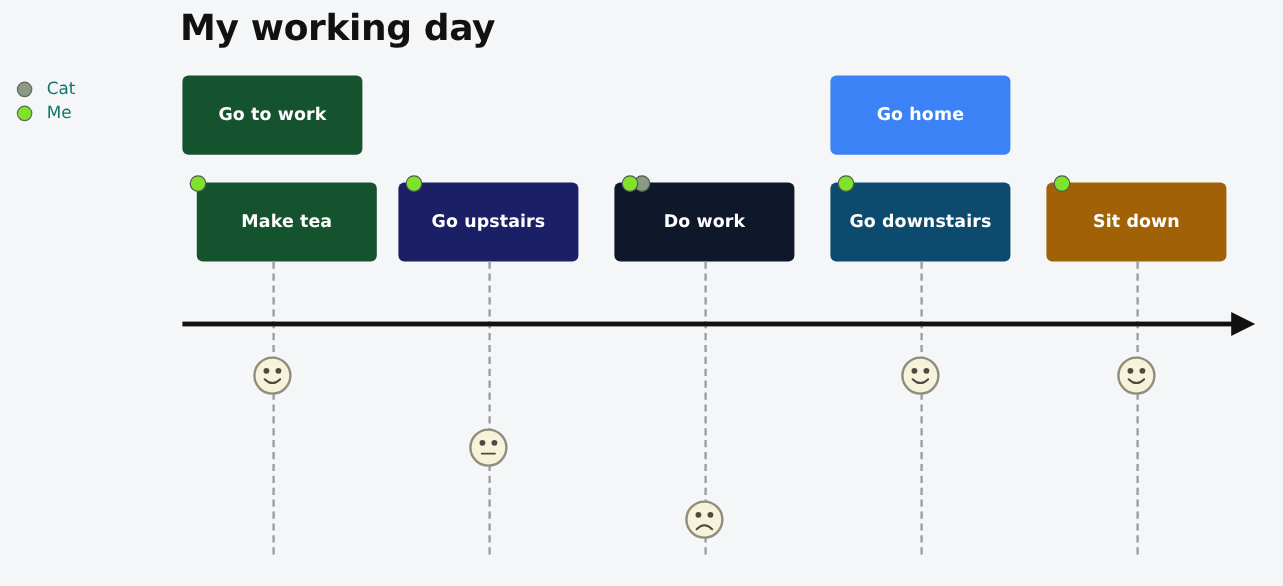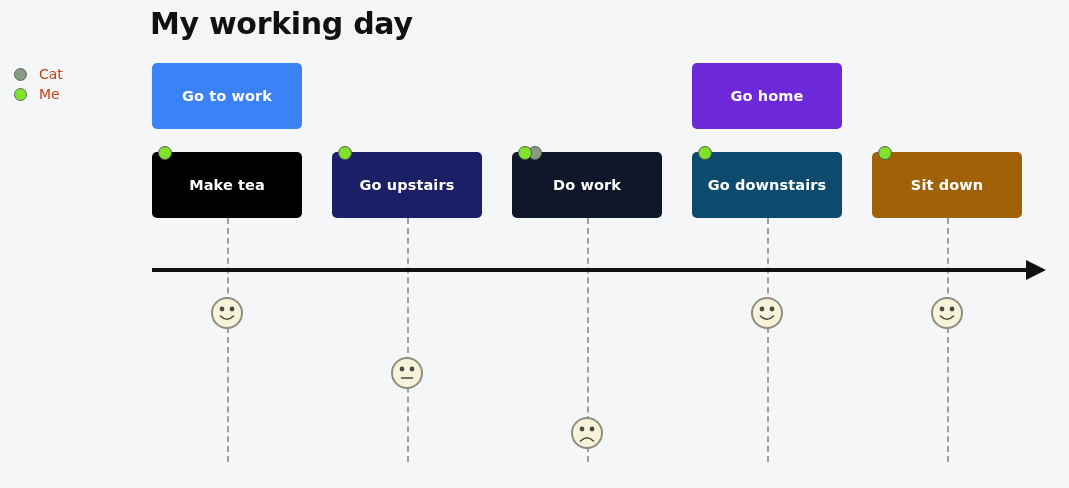--- a/index.html
+++ b/index.html
@@ -47,21 +47,21 @@
     width: 13px;
     height: 13px;
     border-radius: 50%;
     border: 1px solid #5f6b5c;
     box-sizing: border-box;
     flex: 0 0 auto;
   }
   .legend-label {
     margin-left: 12px;
     font-size: 14px;
-    color: #c2410c;
+    color: #0f766e;
     white-space: nowrap;
   }
 
   
   .event-box {
     position: absolute;
     width: 150px;
     height: 66px;
     border-radius: 5px;
     display: flex;
@@ -141,27 +141,27 @@
         <span class="legend-swatch" style="background: rgb(138, 154, 133);"></span>
         <span class="legend-label">Cat</span>
       </div>
       <div class="legend-row">
         <span class="legend-swatch" style="background: rgb(126, 227, 42);"></span>
         <span class="legend-label">Me</span>
       </div>
     </div>
 
   <div id="boxes-layer">
-      <div class="event-box" style="left: 152px; top: 63px; background: #3b82f6;">
+      <div class="event-box" style="left: 152px; top: 63px; background: #14532d;">
         <span class="event-label">Go to work</span>
       </div>
-      <div class="event-box" style="left: 692px; top: 63px; background: #6d28d9;">
+      <div class="event-box" style="left: 692px; top: 63px; background: #3b82f6;">
         <span class="event-label">Go home</span>
       </div>
-      <div class="event-box" style="left: 152px; top: 152px; background: #000000;">
+      <div class="event-box" style="left: 164px; top: 152px; background: #14532d;">
         <span class="event-label">Make tea</span>
       </div>
       <div class="actor-dot" style="background: rgb(126, 227, 42); left: 158px; top: 146px; z-index: 7;"></div>
       <div class="event-box" style="left: 332px; top: 152px; background: rgb(27, 31, 102);">
         <span class="event-label">Go upstairs</span>
       </div>
       <div class="actor-dot" style="background: rgb(126, 227, 42); left: 338px; top: 146px; z-index: 7;"></div>
       <div class="event-box" style="left: 512px; top: 152px; background: #0f172a;">
         <span class="event-label">Do work</span>
       </div>

